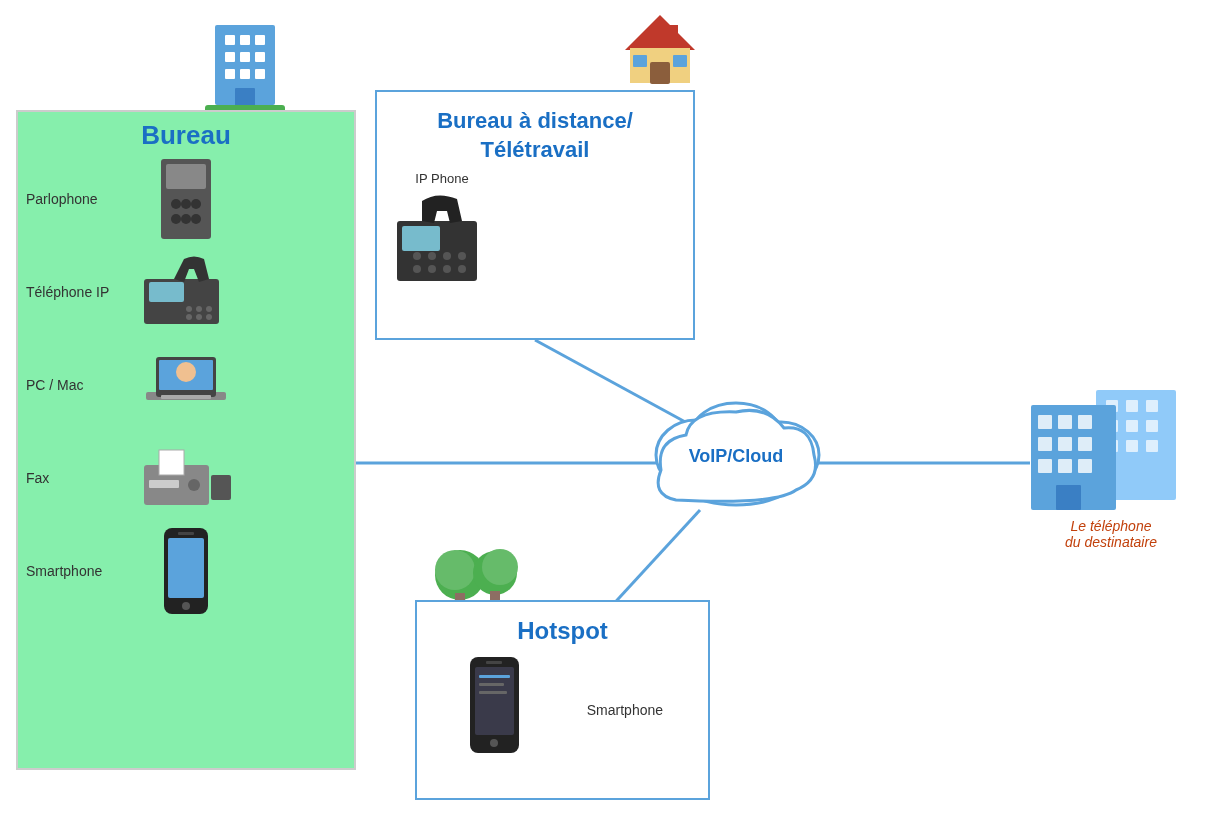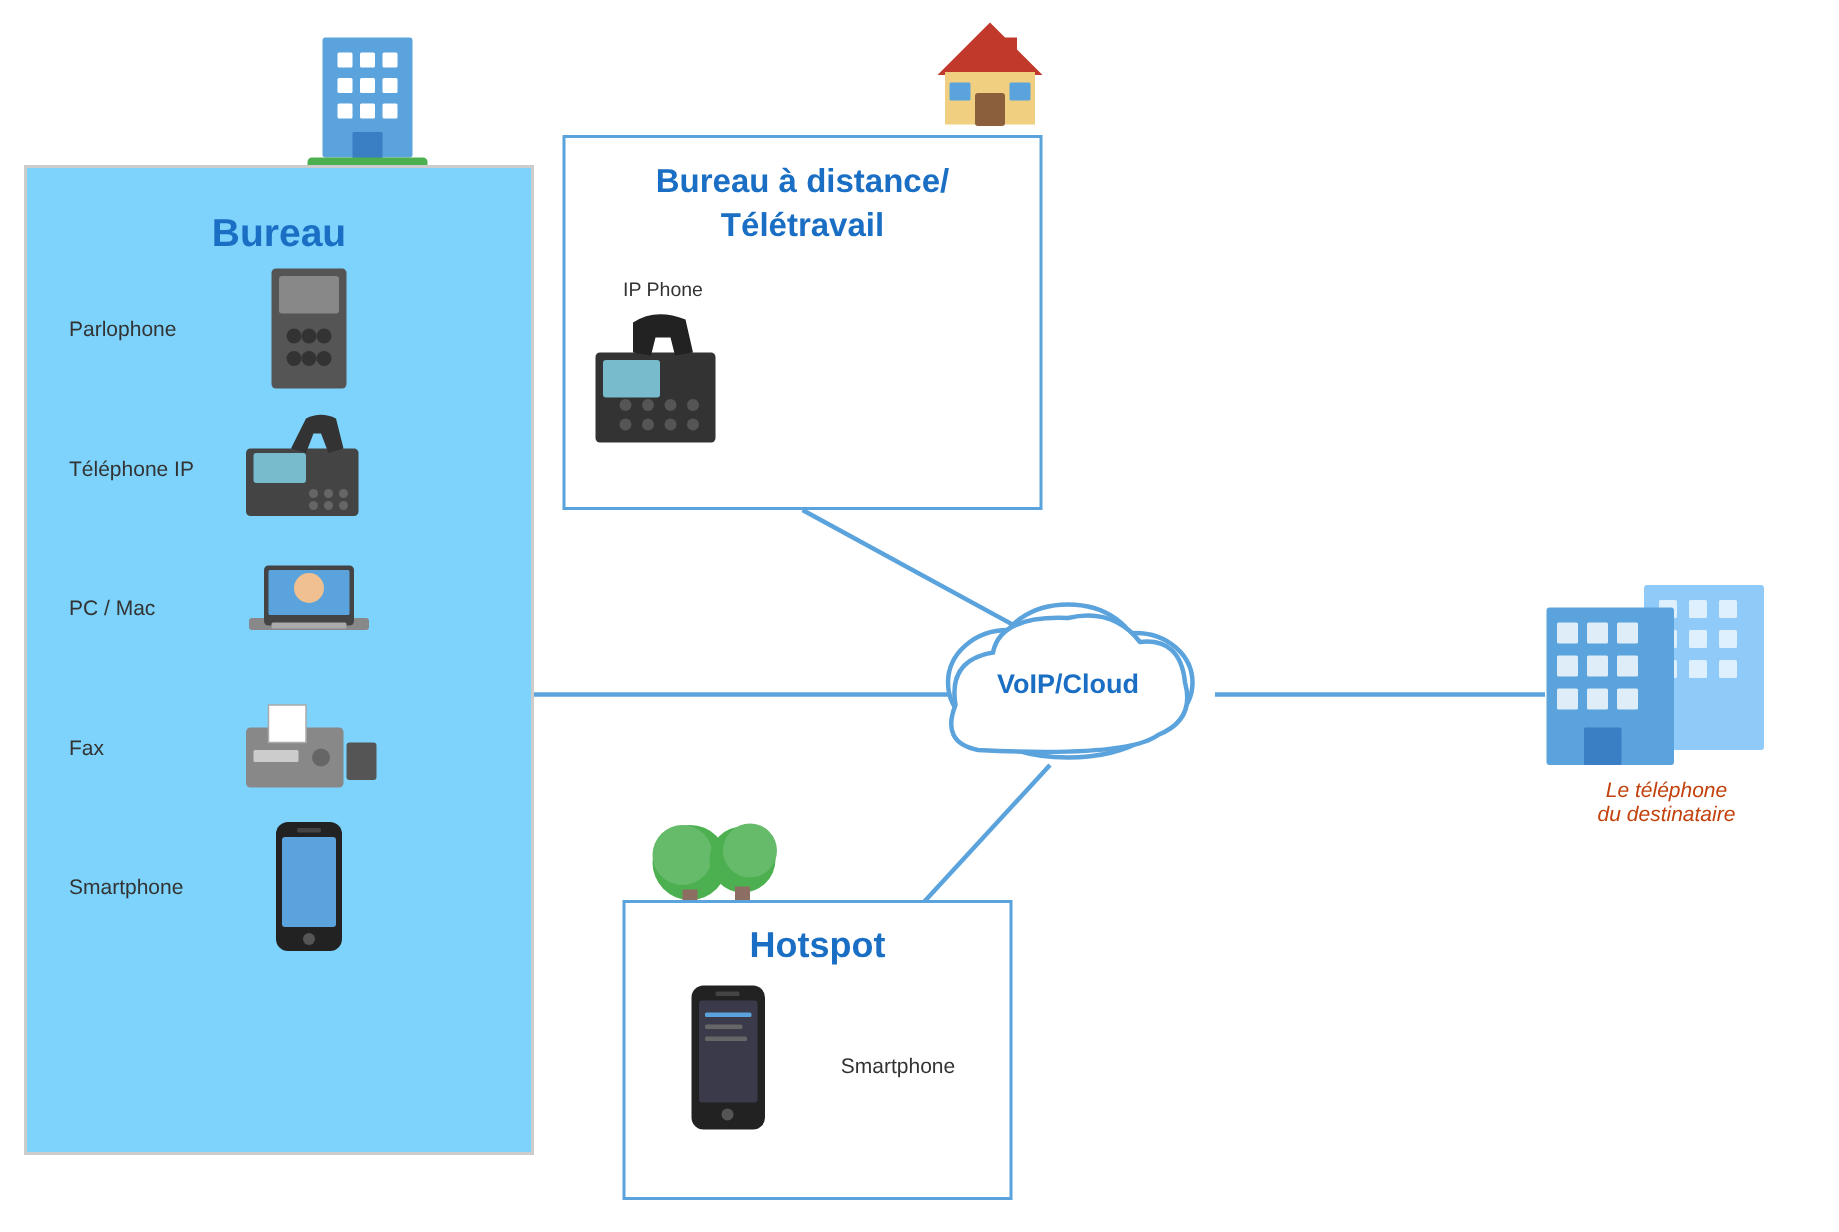--- a/index.html
+++ b/index.html
@@ -13,22 +13,22 @@
     }
 
     
     .bureau-box {
       position: absolute;
       left: 16px;
       top: 110px;
       width: 340px;
       height: 660px;
       border: 2px solid #ccc;
-      background: #7dd3fc;
-      padding: 28px;
+      background: #86efac;
+      padding: 8px;
     }
     .bureau-title {
       color: #1a6fc4;
       font-size: 26px;
       font-weight: bold;
       text-align: center;
       margin-bottom: 10px;
     }
     .bureau-item {
       display: flex;
@@ -71,39 +71,39 @@
       font-size: 22px;
       font-weight: bold;
       text-align: center;
       line-height: 1.3;
       margin-bottom: 2px;
     }
     .remote-devices {
       display: flex;
       justify-content: flex-start;
       align-items: flex-end;
-      margin-top: 21px;
+      margin-top: 7px;
     }
     .remote-device {
       display: flex;
       flex-direction: column;
       align-items: center;
       gap: 5px;
     }
     .remote-device-label {
       font-size: 13px;
       color: #333;
     }
 
     
     .hotspot-box {
       position: absolute;
       left: 415px;
       top: 600px;
-      width: 260px;
+      width: 295px;
       height: 200px;
       border: 2px solid #5ba3dc;
       background: #fff;
       padding: 15px;
     }
     .hotspot-title {
       color: #1a6fc4;
       font-size: 24px;
       font-weight: bold;
       text-align: center;
@@ -112,21 +112,21 @@
     .hotspot-content {
       display: flex;
       align-items: center;
       justify-content: space-around;
       margin-top: 10px;
     }
 
     
     .voip-cloud {
       position: absolute;
-      left: 612px;
+      left: 636px;
       top: 390px;
     }
 
     
     .destination {
       position: absolute;
       right: 30px;
       top: 370px;
       text-align: center;
     }

